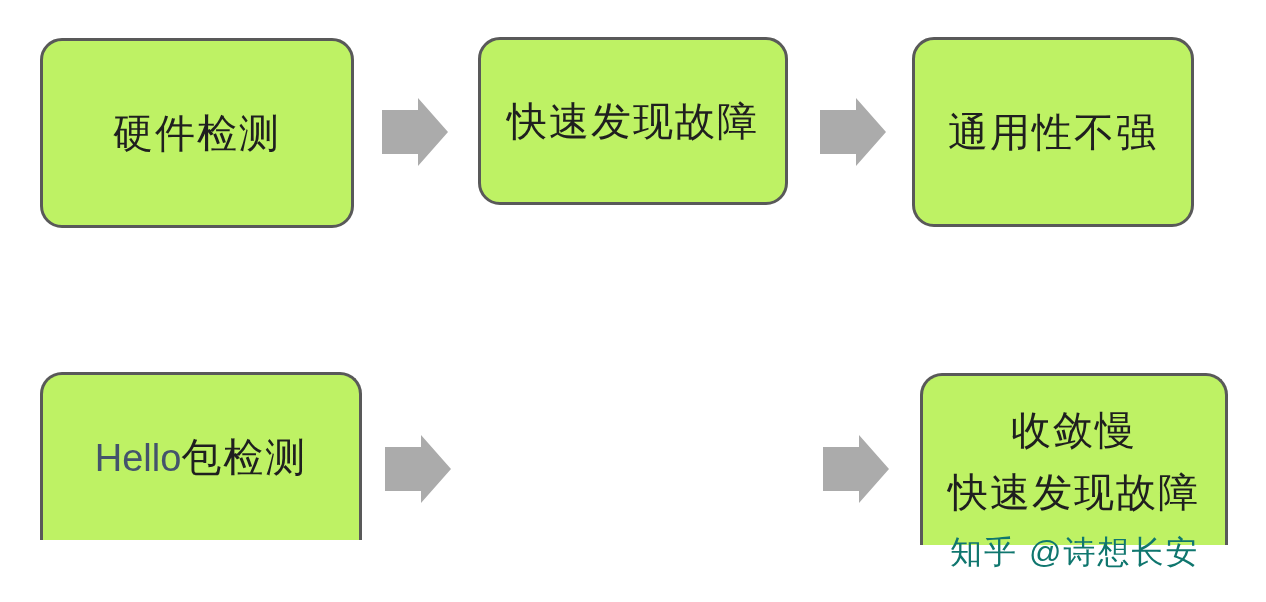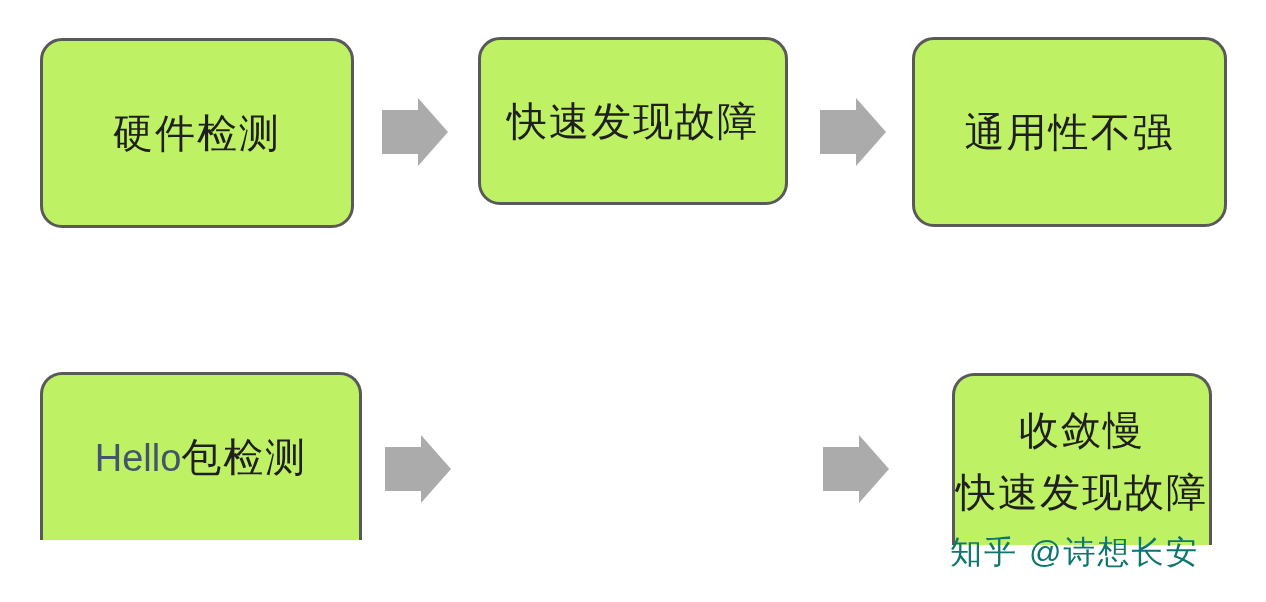--- a/index.html
+++ b/index.html
@@ -68,38 +68,38 @@
   </svg>
 
   <div class="flow-box" style="left:478px; top:37px; width:310px; height:168px;">
     <span class="box-label">快速发现故障</span>
   </div>
 
   <svg class="arrow-right" style="left:820px; top:98px;" viewBox="0 0 66 68">
     <polygon points="0,12 36,12 36,0 66,34 36,68 36,56 0,56" fill="#ababab"></polygon>
   </svg>
 
-  <div class="flow-box" style="left:912px; top:37px; width:315px; height:190px;">
+  <div class="flow-box" style="left:912px; top:37px; width:282px; height:190px;">
     <span class="box-label">通用性不强</span>
   </div>
 
   <div class="flow-box cropped" style="left:40px; top:372px; width:322px; height:168px;">
     <span class="box-label"><span class="hello-en">Hello</span><span>包检测</span></span>
   </div>
 
   <svg class="arrow-right" style="left:385px; top:435px;" viewBox="0 0 66 68">
     <polygon points="0,12 36,12 36,0 66,34 36,68 36,56 0,56" fill="#ababab"></polygon>
   </svg>
 
 
   <svg class="arrow-right" style="left:823px; top:435px;" viewBox="0 0 66 68">
     <polygon points="0,12 36,12 36,0 66,34 36,68 36,56 0,56" fill="#ababab"></polygon>
   </svg>
 
-  <div class="flow-box cropped two-line" style="left:920px; top:373px; width:260px; height:172px;margin-left:32px;">
+  <div class="flow-box cropped two-line" style="left:920px; top:373px; width:308px; height:172px;">
     <div class="box-label">
       <div class="line">收敛慢</div>
       <div class="line">快速发现故障</div>
     </div>
   </div>
 
   <div class="watermark">知乎 @诗想长安</div>
 
 </div>
 

